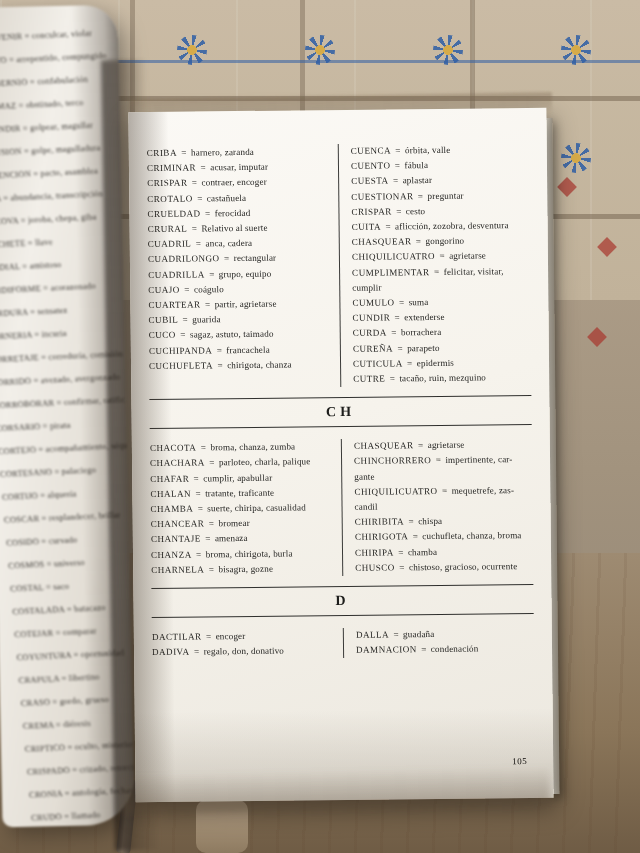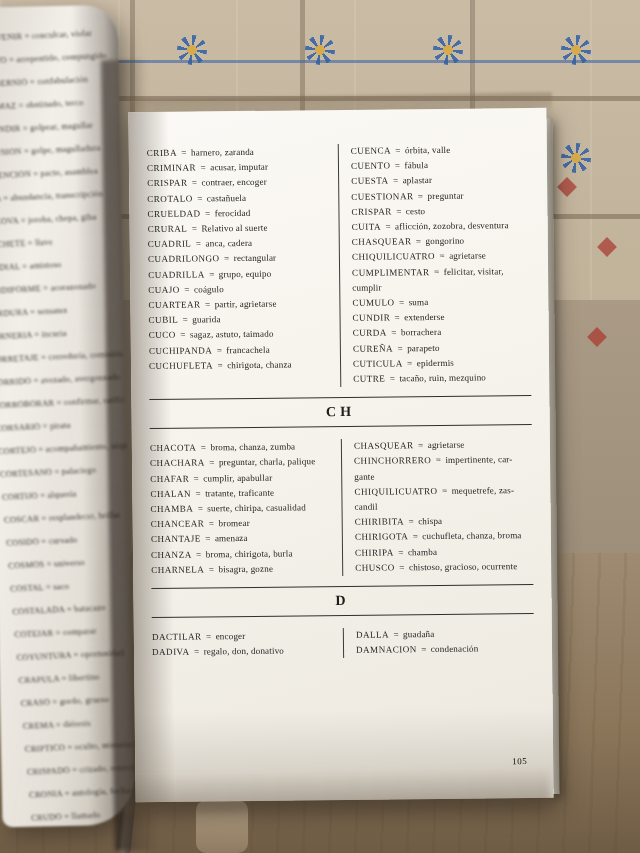--- a/index.html
+++ b/index.html
@@ -427,21 +427,21 @@
             <div class="entry"><span class="hw">CUTRE</span><span class="eq"> = </span><span>tacaño, ruin, mezquino</span></div>
           </div>
       </div>
 
       <div class="rule"></div>
       <div class="section-letter">CH</div>
       <div class="rule-b"></div>
       <div class="cols">
         <div class="col left" id="col-ch-left">
             <div class="entry"><span class="hw">CHACOTA</span><span class="eq"> = </span><span>broma, chanza, zumba</span></div>
-            <div class="entry"><span class="hw">CHACHARA</span><span class="eq"> = </span><span>preguntar, charla, palique</span></div>
+            <div class="entry"><span class="hw">CHACHARA</span><span class="eq"> = </span><span>parloteo, charla, palique</span></div>
             <div class="entry"><span class="hw">CHAFAR</span><span class="eq"> = </span><span>cumplir, apabullar</span></div>
             <div class="entry"><span class="hw">CHALAN</span><span class="eq"> = </span><span>tratante, traficante</span></div>
             <div class="entry"><span class="hw">CHAMBA</span><span class="eq"> = </span><span>suerte, chiripa, casualidad</span></div>
             <div class="entry"><span class="hw">CHANCEAR</span><span class="eq"> = </span><span>bromear</span></div>
             <div class="entry"><span class="hw">CHANTAJE</span><span class="eq"> = </span><span>amenaza</span></div>
             <div class="entry"><span class="hw">CHANZA</span><span class="eq"> = </span><span>broma, chirigota, burla</span></div>
             <div class="entry"><span class="hw">CHARNELA</span><span class="eq"> = </span><span>bisagra, gozne</span></div>
           </div>
         <div class="col right" id="col-ch-right">
             <div class="entry"><span class="hw">CHASQUEAR</span><span class="eq"> = </span><span>agrietarse</span></div>

